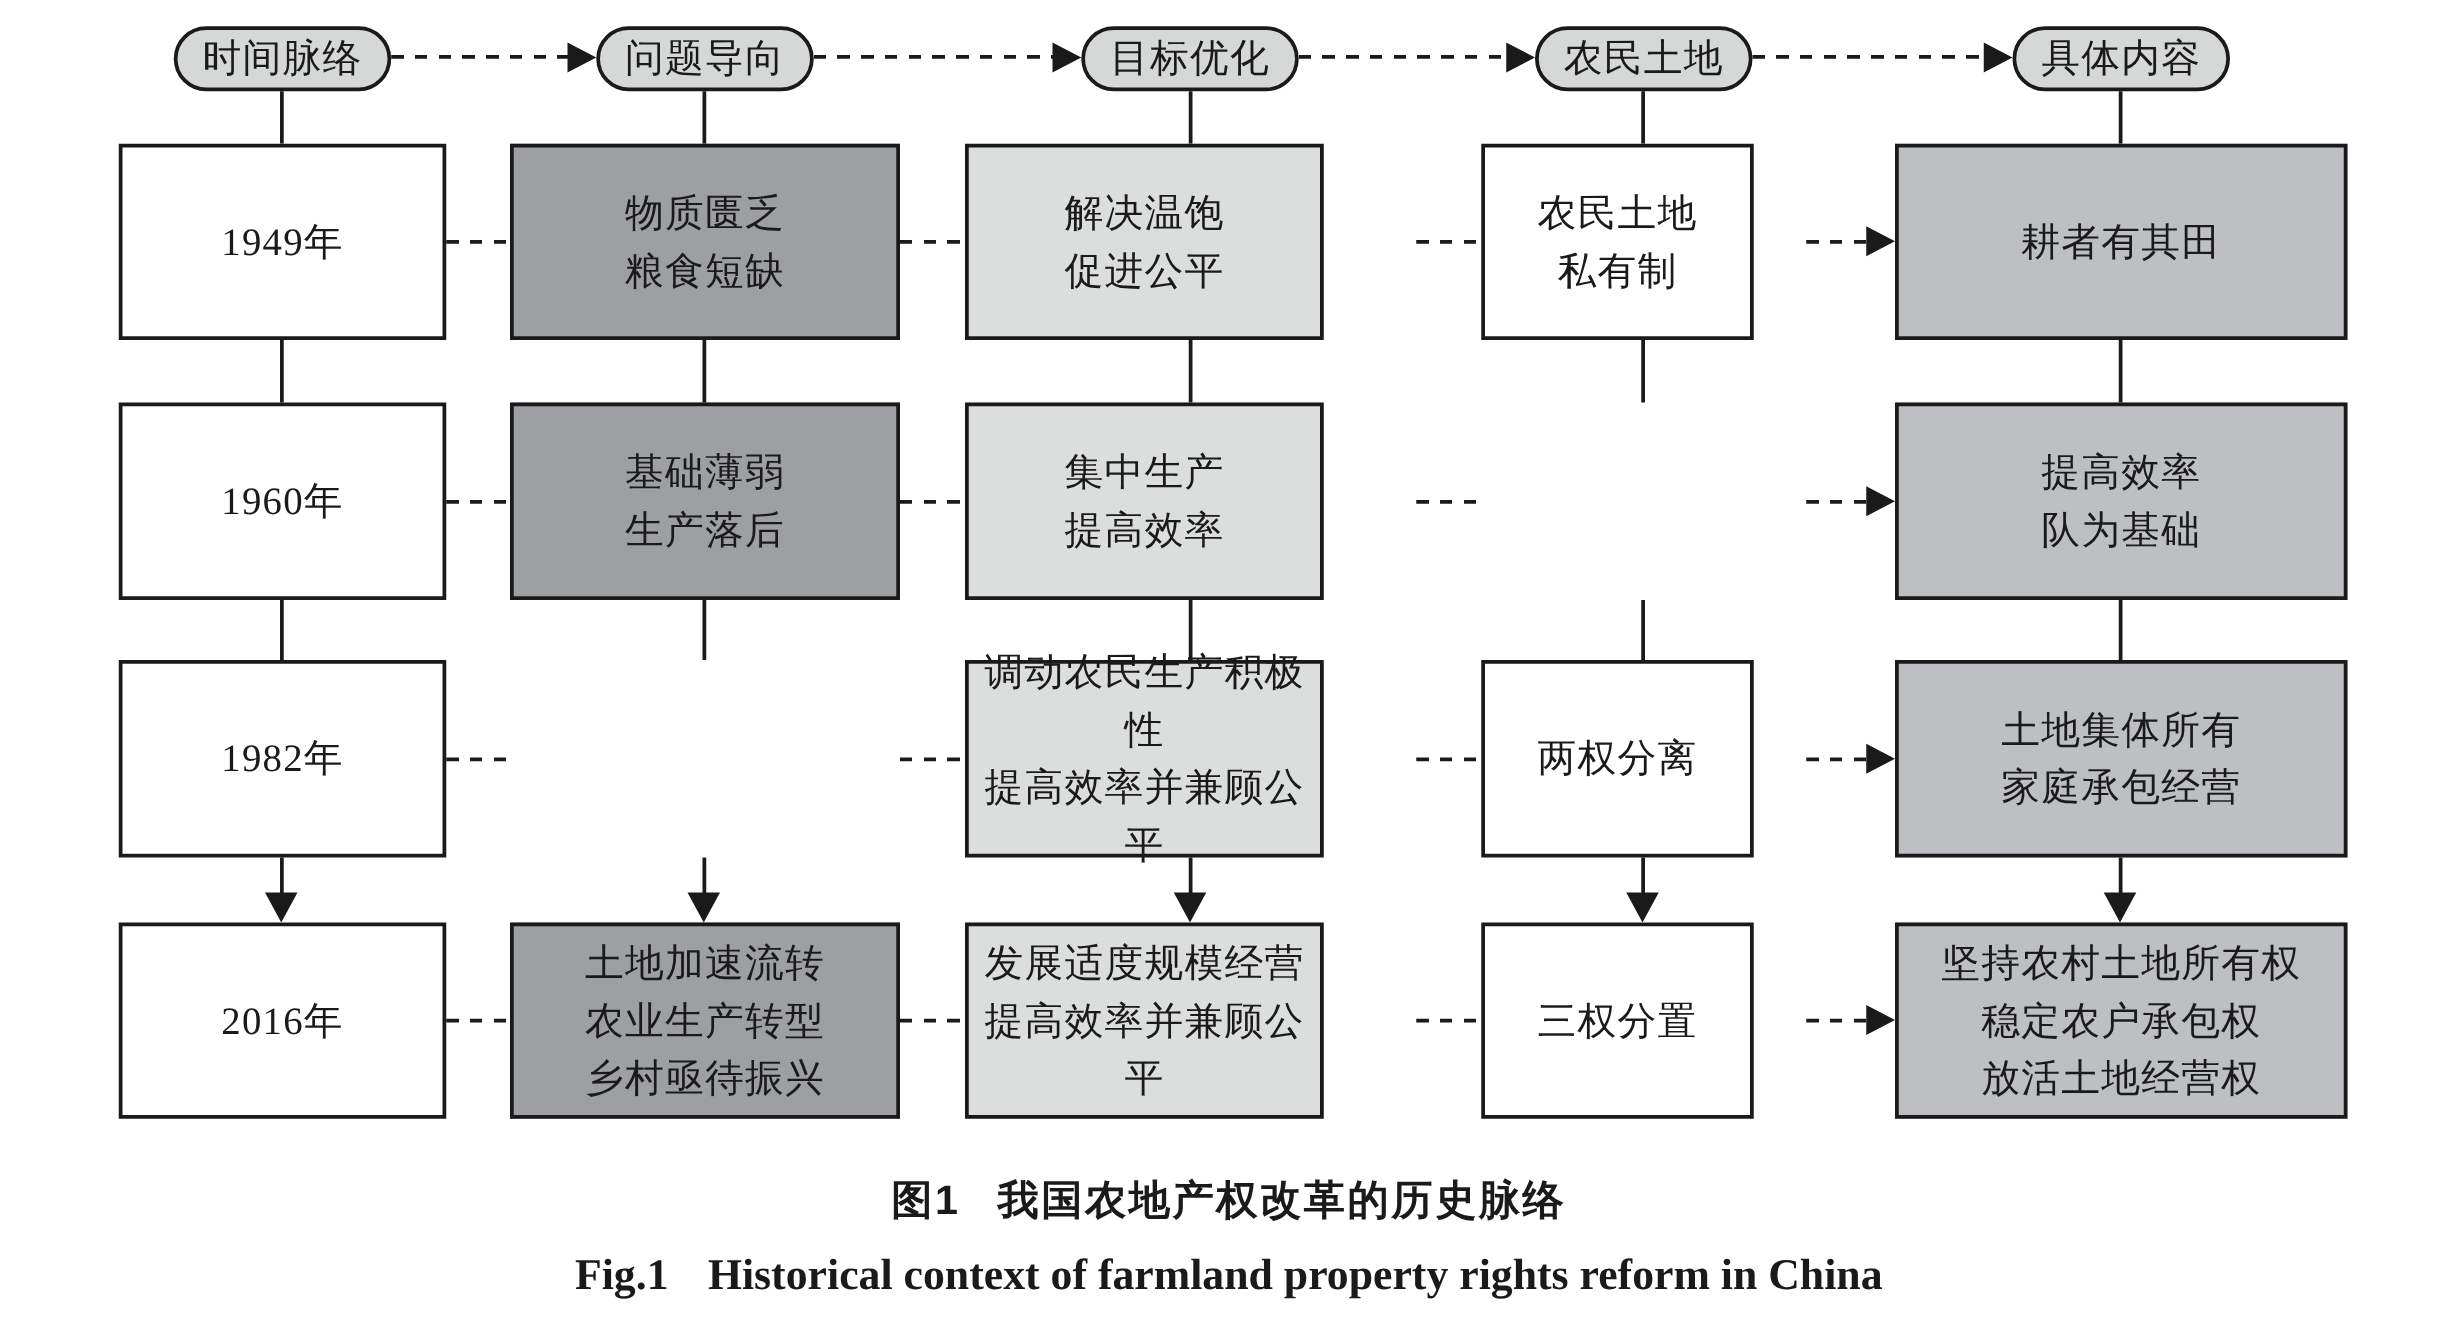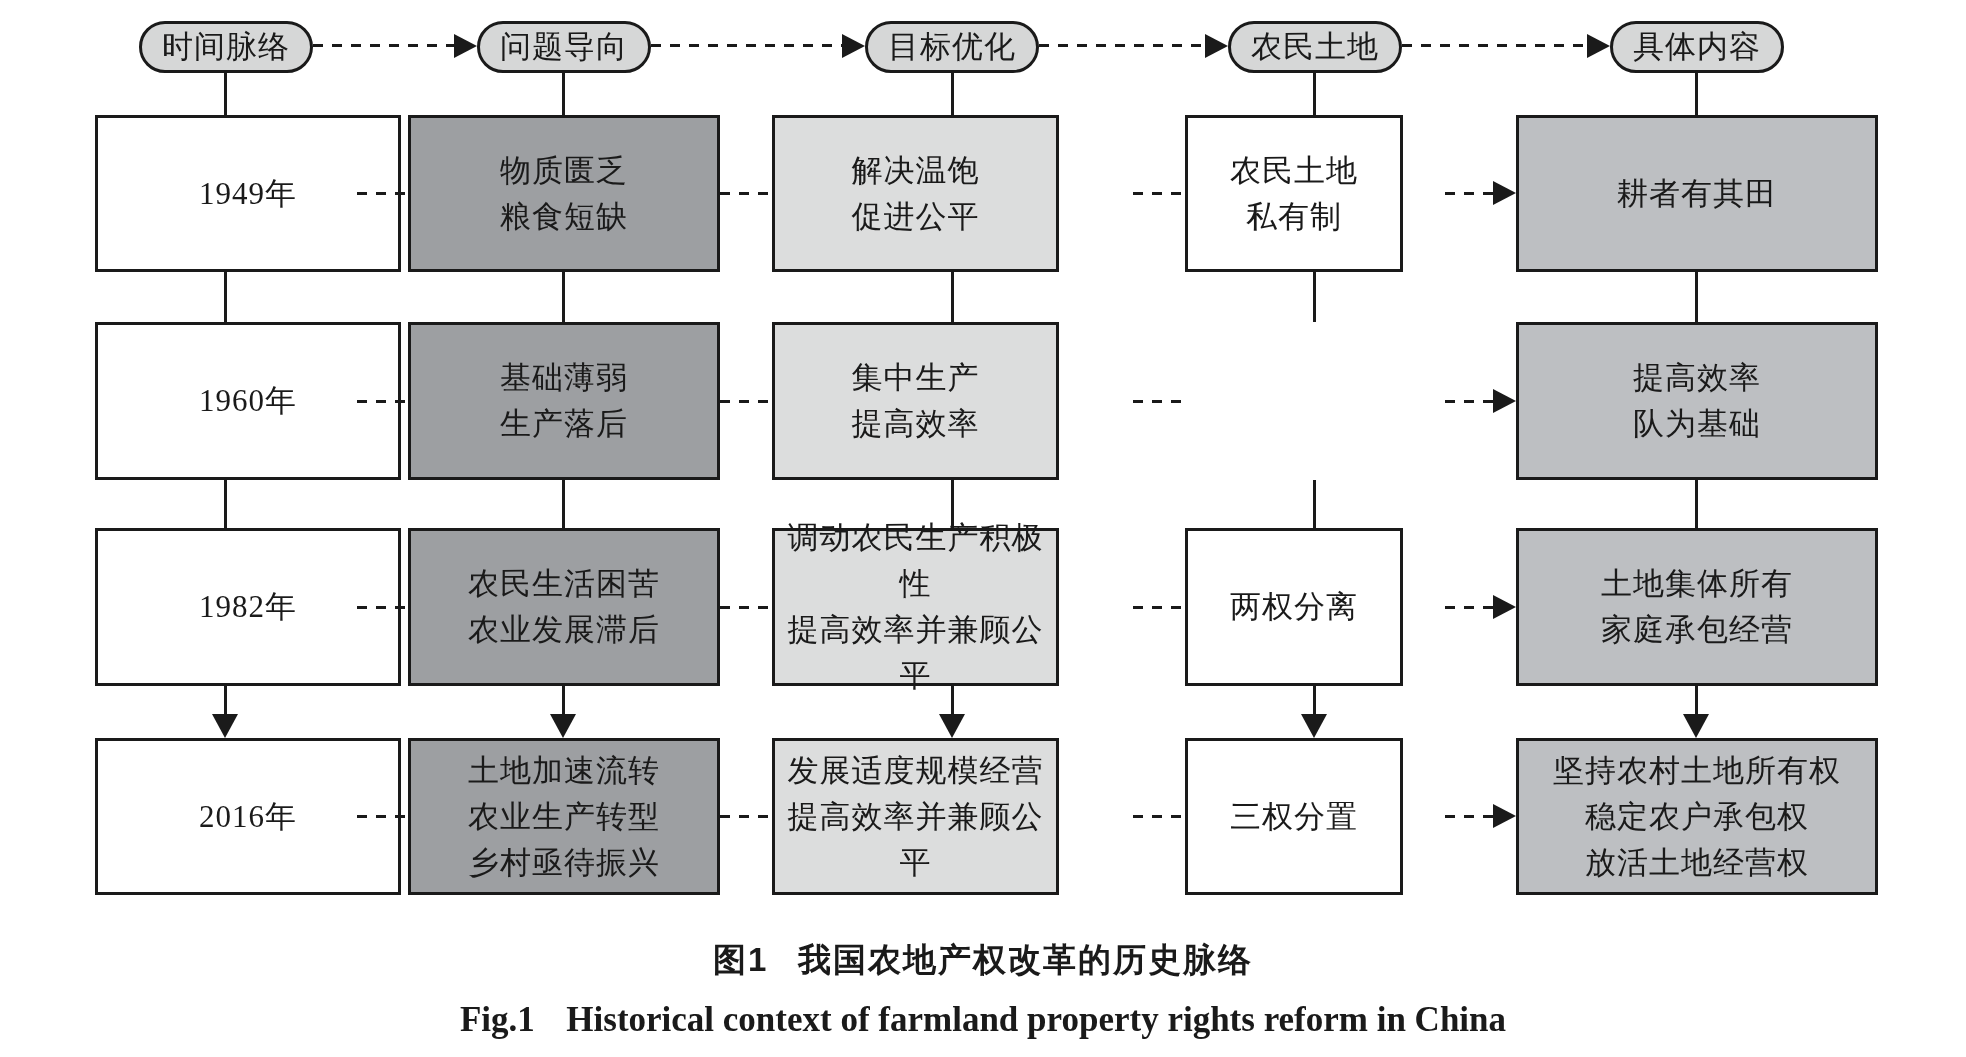--- a/index.html
+++ b/index.html
@@ -8,21 +8,21 @@
     --problem_fill:#9d9fa2;
     --goal_fill:#dcdddd;
     --institution_fill:#ffffff;
     --content_fill:#bdbfc2;
   }
   html,body{margin:0;padding:0;background:#ffffff;}
   body{font-family:"Liberation Serif","DejaVu Serif",serif;color:var(--line_color);}
   .stage{position:relative;width:1966px;height:1057px;background:#ffffff;overflow:hidden;}
 
   
-  .c1{left:95px;width:306px;}  .c2{left:408px;width:312px;}
+  .c1{left:95px;width:262px;}  .c2{left:408px;width:312px;}
   .c3{left:772px;width:287px;} .c4{left:1185px;width:218px;}
   .c5{left:1516px;width:362px;}
   .r1{top:115px;height:157px;} .r2{top:322px;height:158px;}
   .r3{top:528px;height:158px;} .r4{top:738px;height:157px;}
 
   
   .box{
     position:absolute;box-sizing:border-box;
     border:3px solid var(--line_color);
     display:flex;align-items:center;justify-content:center;
@@ -105,22 +105,20 @@
 
   <div class="box c1 r2 fill-white">1960年</div>
   <div class="box c2 r2 fill-problem">基础薄弱
 生产落后</div>
   <div class="box c3 r2 fill-goal">集中生产
 提高效率</div>
   <div class="box c5 r2 fill-content">提高效率
 队为基础</div>
 
   <div class="box c1 r3 fill-white">1982年</div>
-  <div class="box c2 r3 fill-problem">农民生活困苦
-农业发展滞后</div>
   <div class="box c3 r3 fill-goal">调动农民生产积极性
 提高效率并兼顾公平</div>
   <div class="box c4 r3 fill-white">两权分离</div>
   <div class="box c5 r3 fill-content">土地集体所有
 家庭承包经营</div>
 
   <div class="box c1 r4 fill-white">2016年</div>
   <div class="box c2 r4 fill-problem">土地加速流转
 农业生产转型
 乡村亟待振兴</div>

